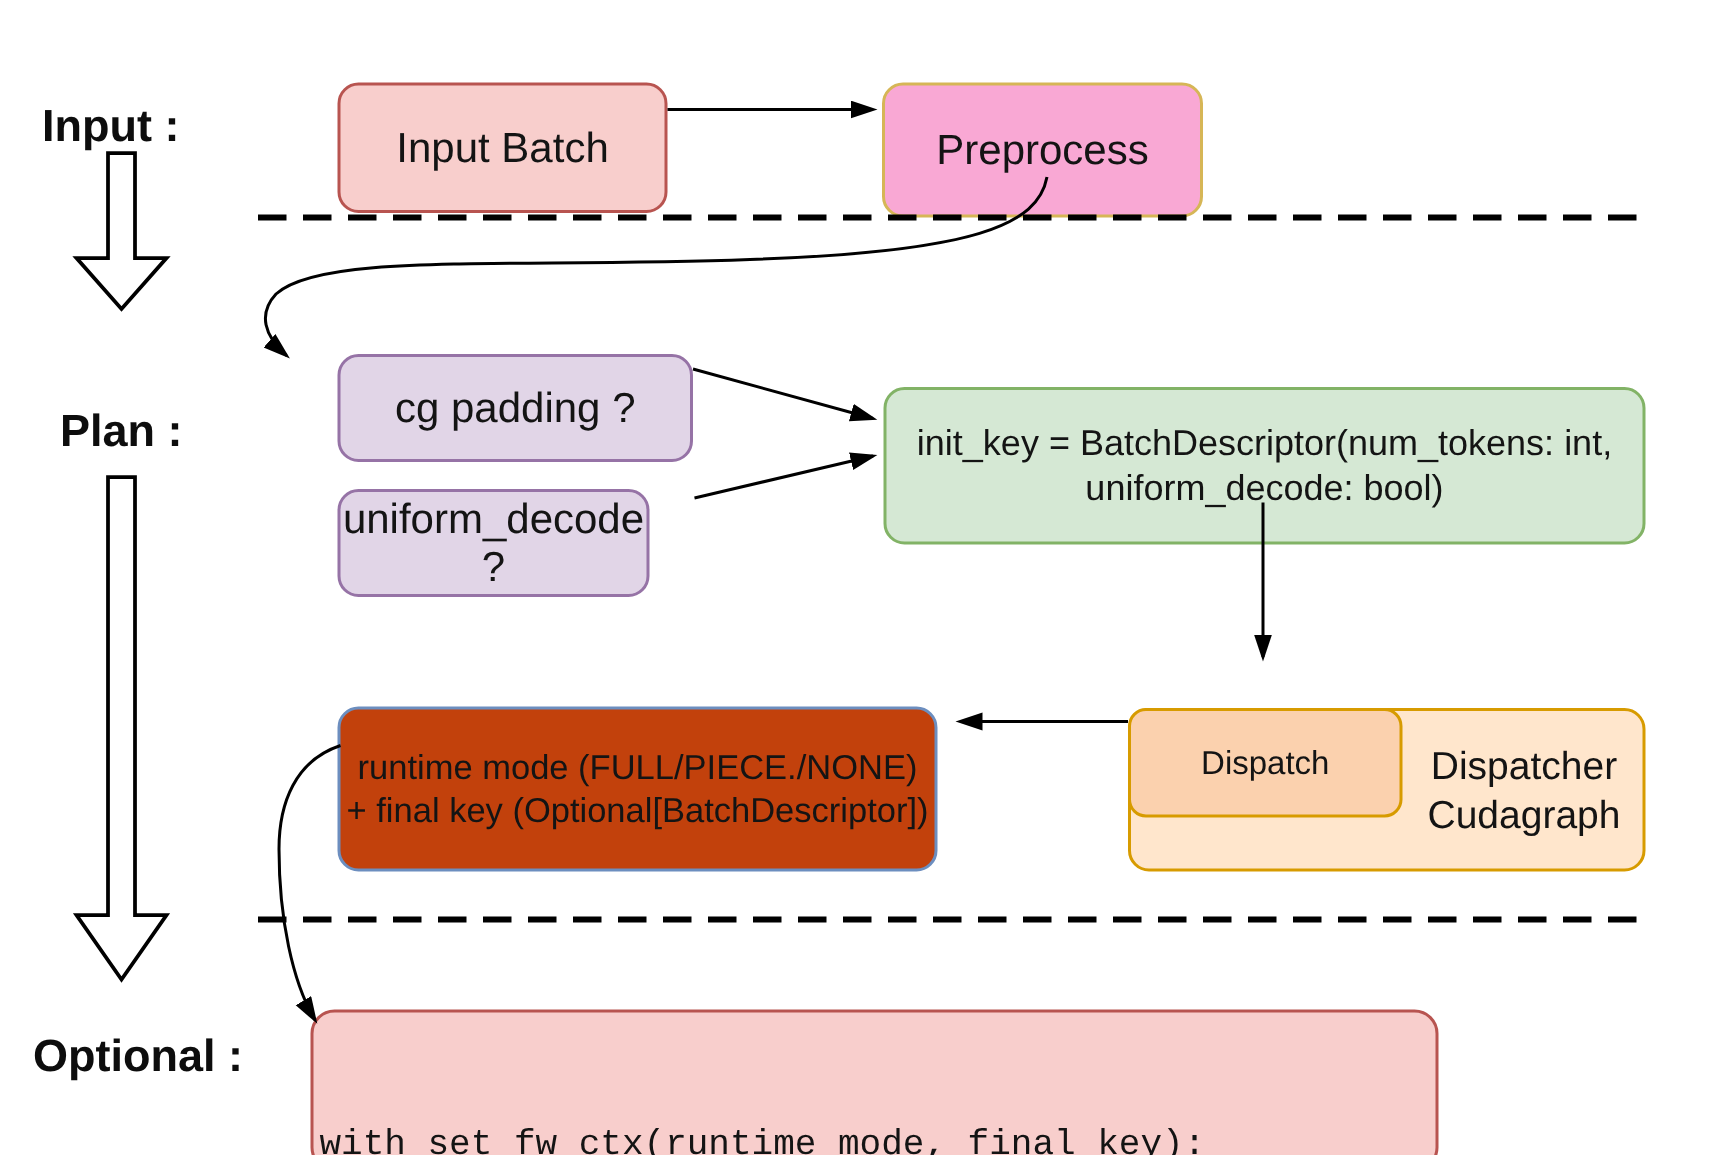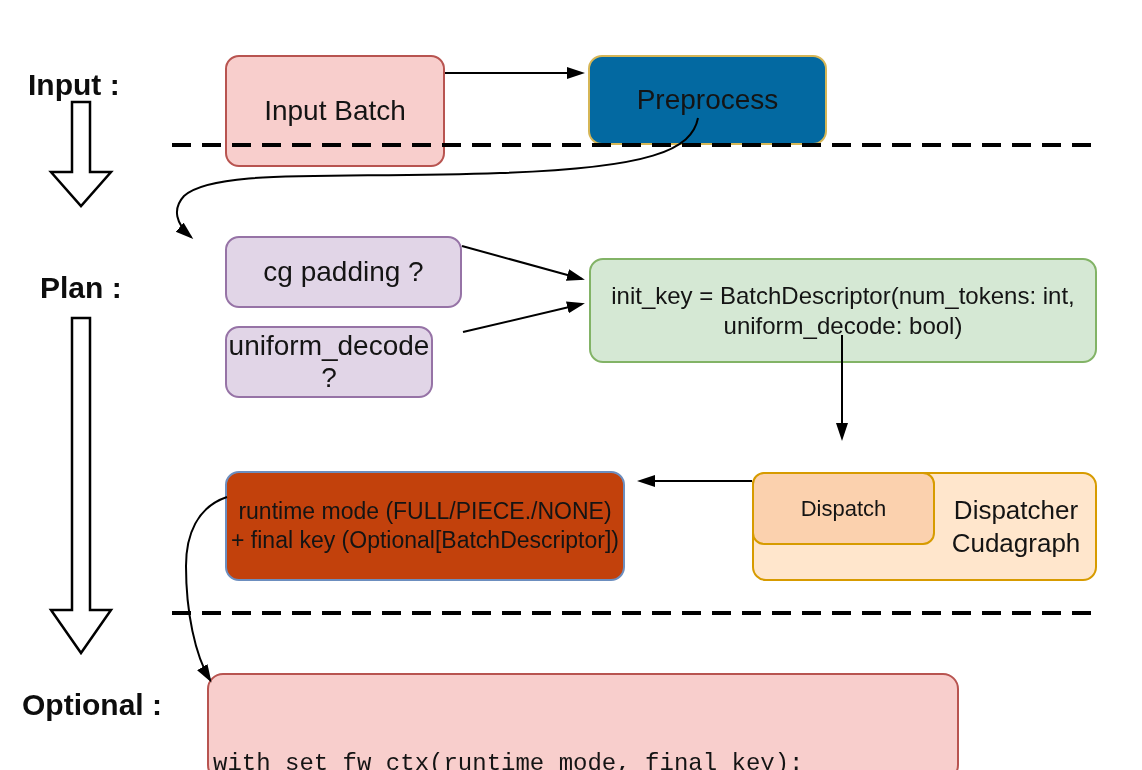--- a/index.html
+++ b/index.html
@@ -10,22 +10,22 @@
   .stage-label{
     position:absolute;font-size:30px;font-weight:bold;color:#0d0d0d;
     line-height:34px;white-space:nowrap;
   }
   .node{
     position:absolute;border:2px solid;border-radius:14px;
     display:flex;flex-direction:column;align-items:center;justify-content:center;
     text-align:center;box-sizing:border-box;
   }
   .node span{display:block;}
-  .n-input-batch{left:225px;top:27px;width:220px;height:112px;background:#f8cecc;border-color:#b85450;font-size:28px;}
-  .n-preprocess{left:588px;top:27px;width:239px;height:90px;background:#0369a1;border-color:#d6b656;font-size:28px;}
+  .n-input-batch{left:225px;top:27px;width:220px;height:87px;background:#f8cecc;border-color:#b85450;font-size:28px;}
+  .n-preprocess{left:588px;top:27px;width:214px;height:90px;background:#f9a8d4;border-color:#d6b656;font-size:28px;}
   .n-cg-padding{left:225px;top:208px;width:237px;height:72px;background:#e1d5e7;border-color:#9673a6;font-size:28px;justify-content:center;}
   .n-uniform-decode{left:225px;top:298px;width:208px;height:72px;background:#e1d5e7;border-color:#9673a6;font-size:28px;}
   .n-init-key{left:589px;top:230px;width:508px;height:105px;background:#d5e8d4;border-color:#82b366;font-size:24px;line-height:30px;text-align:center;}
   .n-runtime-mode{left:225px;top:443px;width:400px;height:110px;background:#c2410c;border-color:#6c8ebf;font-size:23px;line-height:29px;}
   .n-cudagraph{left:752px;top:444px;width:345px;height:109px;background:#ffe6cc;border-color:#d79b00;}
   .n-dispatch{left:752px;top:444px;width:183px;height:73px;background:#fbd1ae;border-color:#d79b00;font-size:22px;border-radius:12px;}
   .cudagraph-label{
     position:absolute;left:935px;top:444px;width:162px;height:109px;
     display:flex;flex-direction:column;align-items:center;justify-content:center;
     text-align:center;font-size:26px;line-height:33px;

